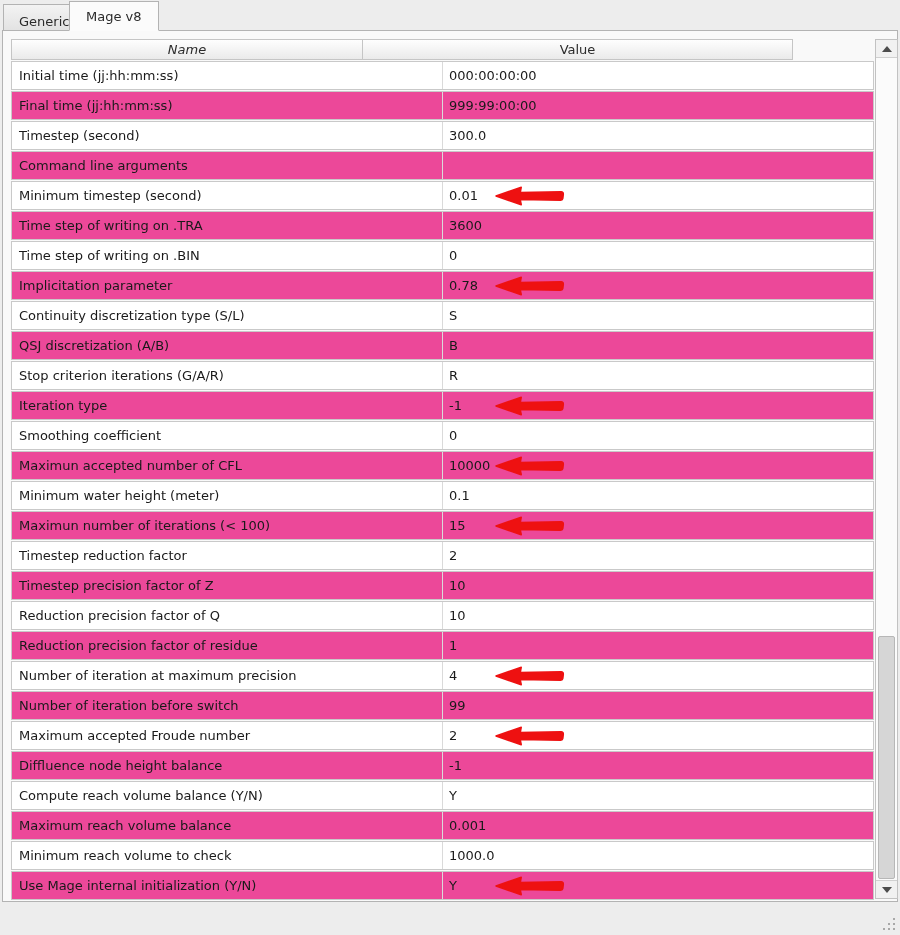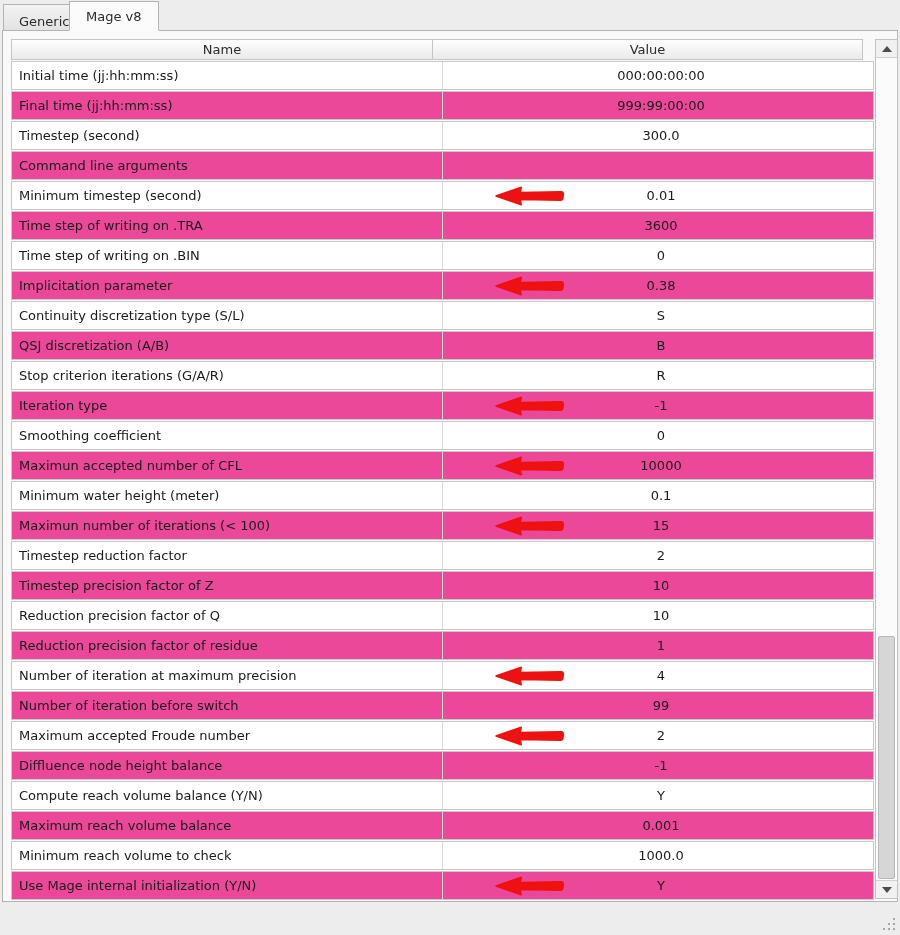--- a/index.html
+++ b/index.html
@@ -35,31 +35,31 @@
   }
   .table-wrap{position:absolute;left:8px;top:8px;width:863px;}
   .thead{display:flex;height:21px;}
   .hcell{
     box-sizing:border-box;height:21px;
     border:1px solid #c5c5c5;
     background:linear-gradient(#fefefe,#eaeaea);
     display:flex;align-items:center;justify-content:center;
     color:#2b2b2b;
   }
-  .hcell.h-name{width:422px;}
+  .hcell.h-name{width:352px;font-style:italic;}
   .hcell.h-value{width:430px;border-left:none;}
   .tbody{margin-top:1px;}
   .row{
     box-sizing:border-box;height:29px;margin-bottom:1px;
     border:1px solid #c9c9c9;display:flex;background:#ffffff;
   }
   .row.even{background:#ec4899;}
   .cell{display:flex;align-items:center;box-sizing:border-box;overflow:hidden;white-space:nowrap;}
   .cell.name{width:431px;border-right:1px solid #dadada;padding-left:7px;}
-  .cell.value{flex:1;padding-left:6px;position:relative;justify-content:center;}
+  .cell.value{flex:1;padding-left:6px;position:relative;}
   .arrow{
     position:absolute;left:52px;top:50%;transform:translateY(-50%);
     width:70px;height:20px;pointer-events:none;
   }
   
   .vscroll{
     position:absolute;left:872px;top:8px;width:23px;height:860px;
     box-sizing:border-box;border:1px solid #c2c2c2;background:#fbfbfb;
   }
   .sbtn{
@@ -151,21 +151,21 @@
         <div class="row">
     <div class="cell name">Time step of writing on .BIN</div>
     <div class="cell value">
       <span>0</span>
 
     </div>
   </div>
         <div class="row even">
     <div class="cell name">Implicitation parameter</div>
     <div class="cell value">
-      <span>0.38</span>
+      <span>0.78</span>
       <svg class="arrow" viewBox="0 0 72 20" width="70" height="20">
         <path d="M1,10 L27,1 L26,6.4 L68,5.7 Q70.5,5.8 70.3,8.2 L69.8,12.6 Q69.6,14.4 67.4,14.3 L26,13.7 L27,19 Z" stroke-linejoin="round" stroke-width="1.5" fill="#ee1111" stroke="#ee1111"></path>
       </svg>
     </div>
   </div>
         <div class="row">
     <div class="cell name">Continuity discretization type (S/L)</div>
     <div class="cell value">
       <span>S</span>
 

